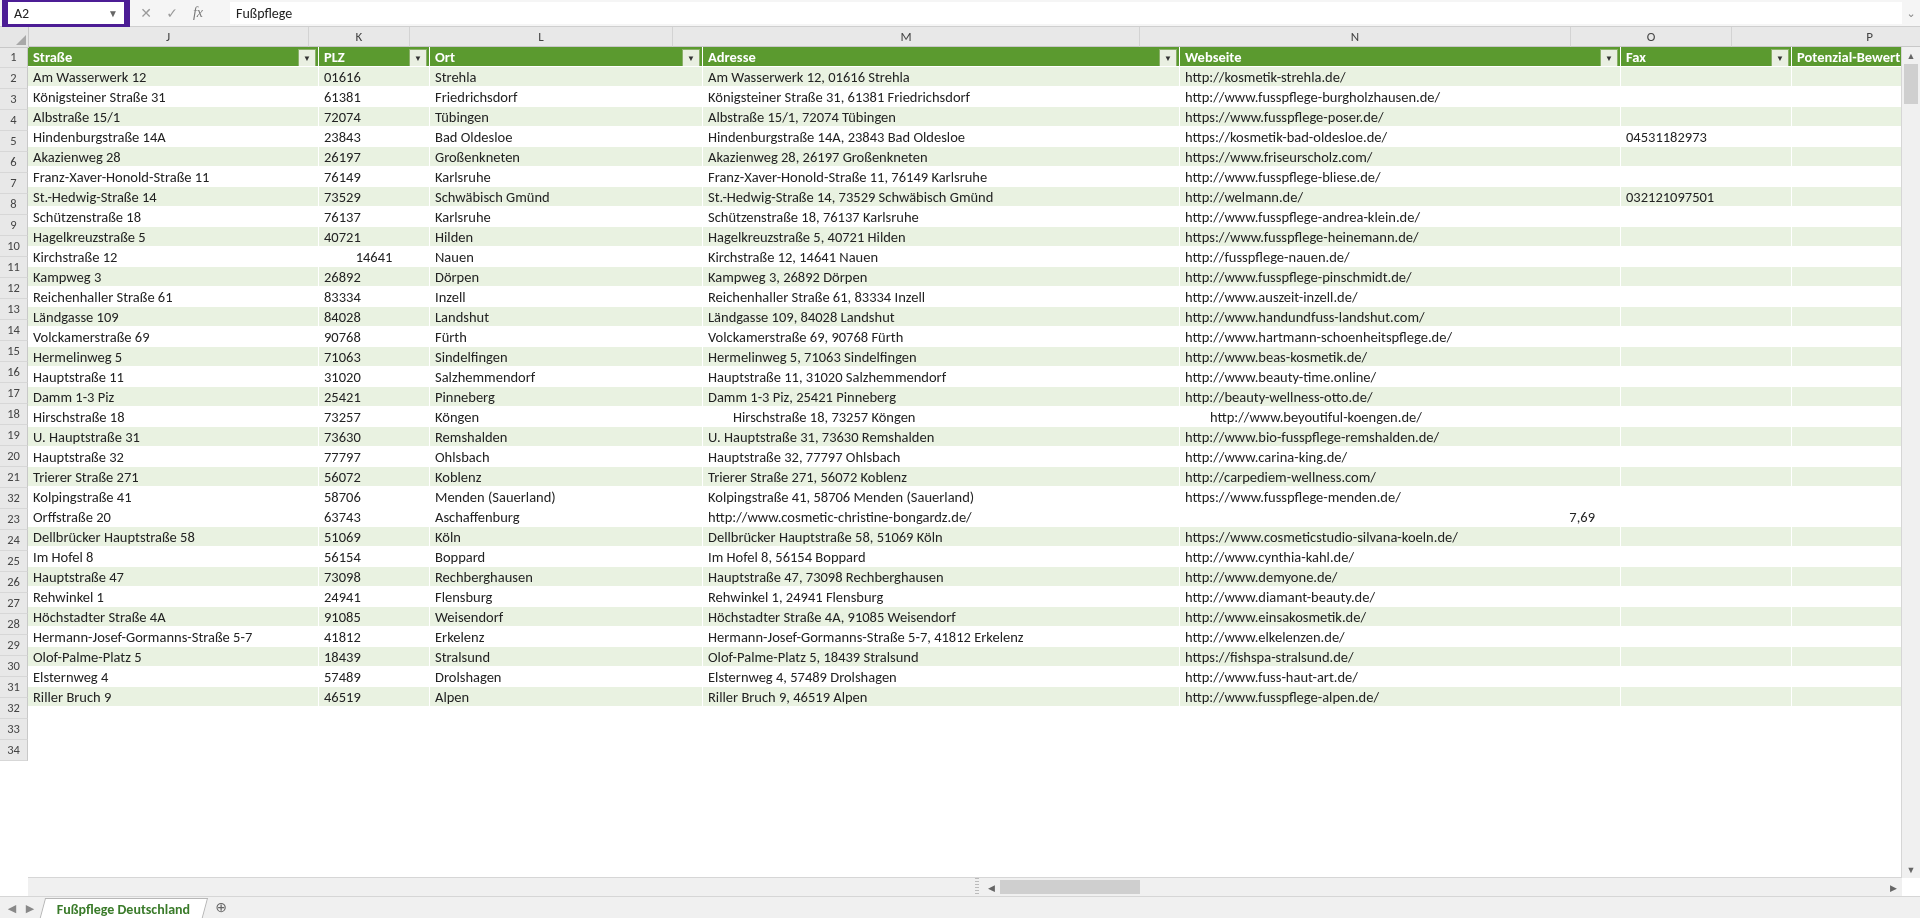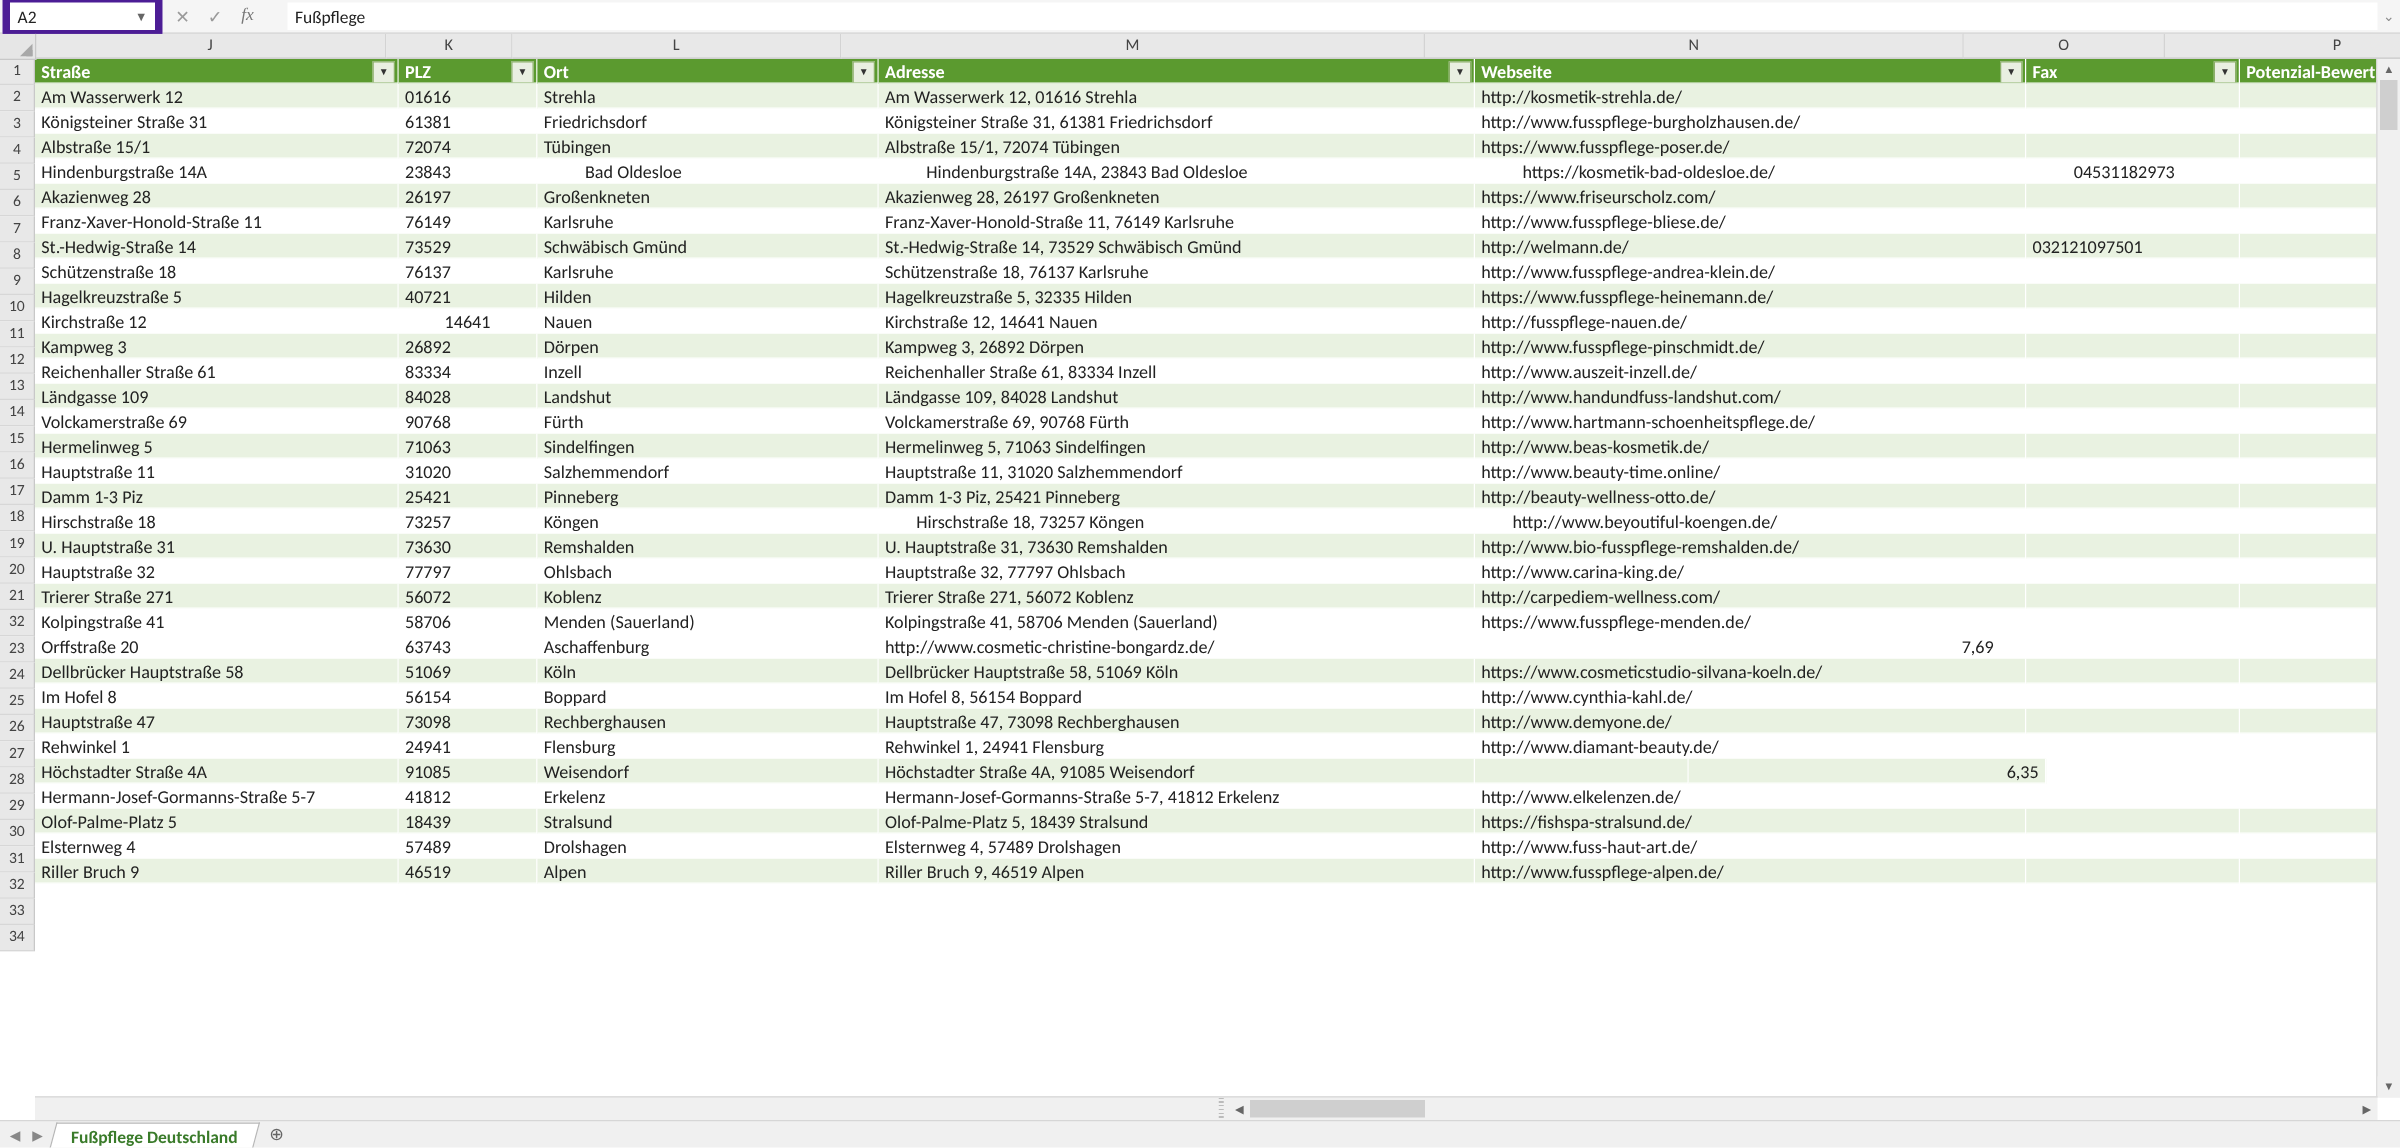--- a/index.html
+++ b/index.html
@@ -365,21 +365,21 @@
         <div class="cell" style="width: 100px;">72074</div>
         <div class="cell" style="width: 262px;">Tübingen</div>
         <div class="cell" style="width: 466px;">Albstraße 15/1, 72074 Tübingen</div>
         <div class="cell" style="width: 430px;">https://www.fusspflege-poser.de/</div>
         <div class="cell" style="width: 160px;"></div>
         <div class="cell right" style="width: 275px;">6,24</div>
       </div>
       <div class="row plain">
         <div class="cell overflow-vis" style="width: 280px;">Hindenburgstraße 14A</div>
         <div class="cell" style="width: 100px;">23843</div>
-        <div class="cell" style="width: 262px; margin-left: 33px;">Bad Oldesloe</div>
+        <div class="cell" style="width: 262px;">Bad Oldesloe</div>
         <div class="cell" style="width: 466px;">Hindenburgstraße 14A, 23843 Bad Oldesloe</div>
         <div class="cell" style="width: 430px;">https://kosmetik-bad-oldesloe.de/</div>
         <div class="cell" style="width: 160px;">04531182973</div>
         <div class="cell right" style="width: 275px;">6,66</div>
       </div>
       <div class="row banded">
         <div class="cell overflow-vis" style="width: 280px;">Akazienweg 28</div>
         <div class="cell" style="width: 100px;">26197</div>
         <div class="cell" style="width: 262px;">Großenkneten</div>
         <div class="cell" style="width: 466px;">Akazienweg 28, 26197 Großenkneten</div>
@@ -411,21 +411,21 @@
         <div class="cell" style="width: 262px;">Karlsruhe</div>
         <div class="cell" style="width: 466px;">Schützenstraße 18, 76137 Karlsruhe</div>
         <div class="cell" style="width: 430px;">http://www.fusspflege-andrea-klein.de/</div>
         <div class="cell" style="width: 160px;"></div>
         <div class="cell right" style="width: 275px;">9,89</div>
       </div>
       <div class="row banded">
         <div class="cell overflow-vis" style="width: 280px;">Hagelkreuzstraße 5</div>
         <div class="cell" style="width: 100px;">40721</div>
         <div class="cell" style="width: 262px;">Hilden</div>
-        <div class="cell" style="width: 466px;">Hagelkreuzstraße 5, 32335 Hilden</div>
+        <div class="cell" style="width: 466px;">Hagelkreuzstraße 5, 40721 Hilden</div>
         <div class="cell" style="width: 430px;">https://www.fusspflege-heinemann.de/</div>
         <div class="cell" style="width: 160px;"></div>
         <div class="cell right" style="width: 275px;">9,44</div>
       </div>
       <div class="row plain">
         <div class="cell overflow-vis" style="width: 280px;">Kirchstraße 12</div>
         <div class="cell" style="width: 100px; text-align: center;">14641</div>
         <div class="cell" style="width: 262px;">Nauen</div>
         <div class="cell" style="width: 466px;">Kirchstraße 12, 14641 Nauen</div>
         <div class="cell" style="width: 430px;">http://fusspflege-nauen.de/</div>
@@ -582,20 +582,21 @@
         <div class="cell" style="width: 466px;">Rehwinkel 1, 24941 Flensburg</div>
         <div class="cell" style="width: 430px;">http://www.diamant-beauty.de/</div>
         <div class="cell" style="width: 160px;"></div>
         <div class="cell right" style="width: 275px;">6,33</div>
       </div>
       <div class="row banded">
         <div class="cell overflow-vis" style="width: 280px;">Höchstadter Straße 4A</div>
         <div class="cell" style="width: 100px;">91085</div>
         <div class="cell" style="width: 262px;">Weisendorf</div>
         <div class="cell" style="width: 466px;">Höchstadter Straße 4A, 91085 Weisendorf</div>
+        <div class="cell" style="width: 430px;">http://www.einsakosmetik.de/</div>
         <div class="cell" style="width: 160px;"></div>
         <div class="cell right" style="width: 275px;">6,35</div>
       </div>
       <div class="row plain">
         <div class="cell overflow-vis" style="width: 280px;">Hermann-Josef-Gormanns-Straße 5-7</div>
         <div class="cell" style="width: 100px;">41812</div>
         <div class="cell" style="width: 262px;">Erkelenz</div>
         <div class="cell" style="width: 466px;">Hermann-Josef-Gormanns-Straße 5-7, 41812 Erkelenz</div>
         <div class="cell" style="width: 430px;">http://www.elkelenzen.de/</div>
         <div class="cell" style="width: 160px;"></div>

